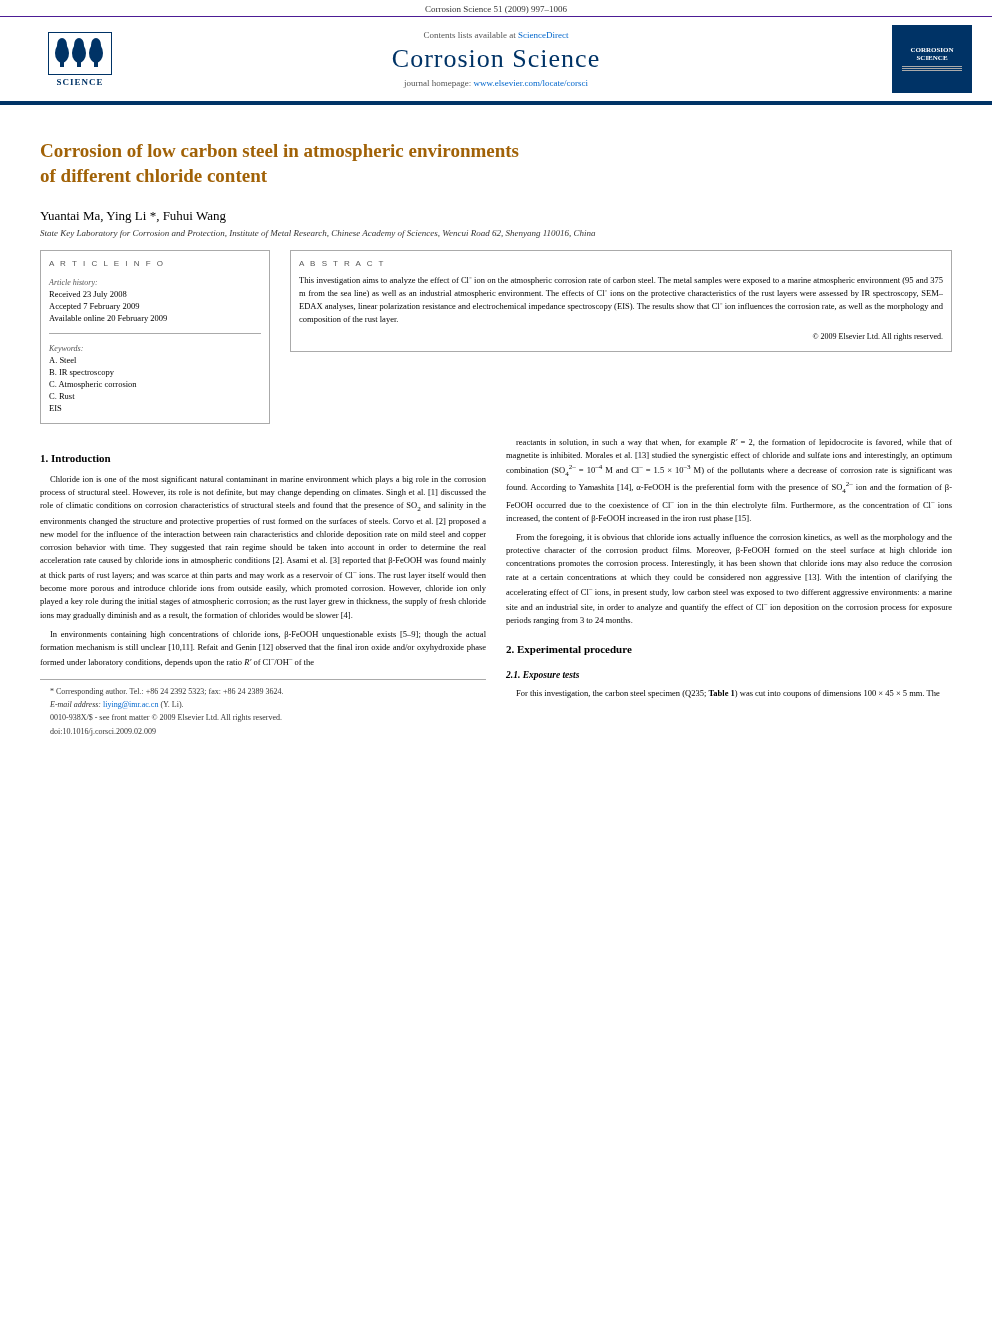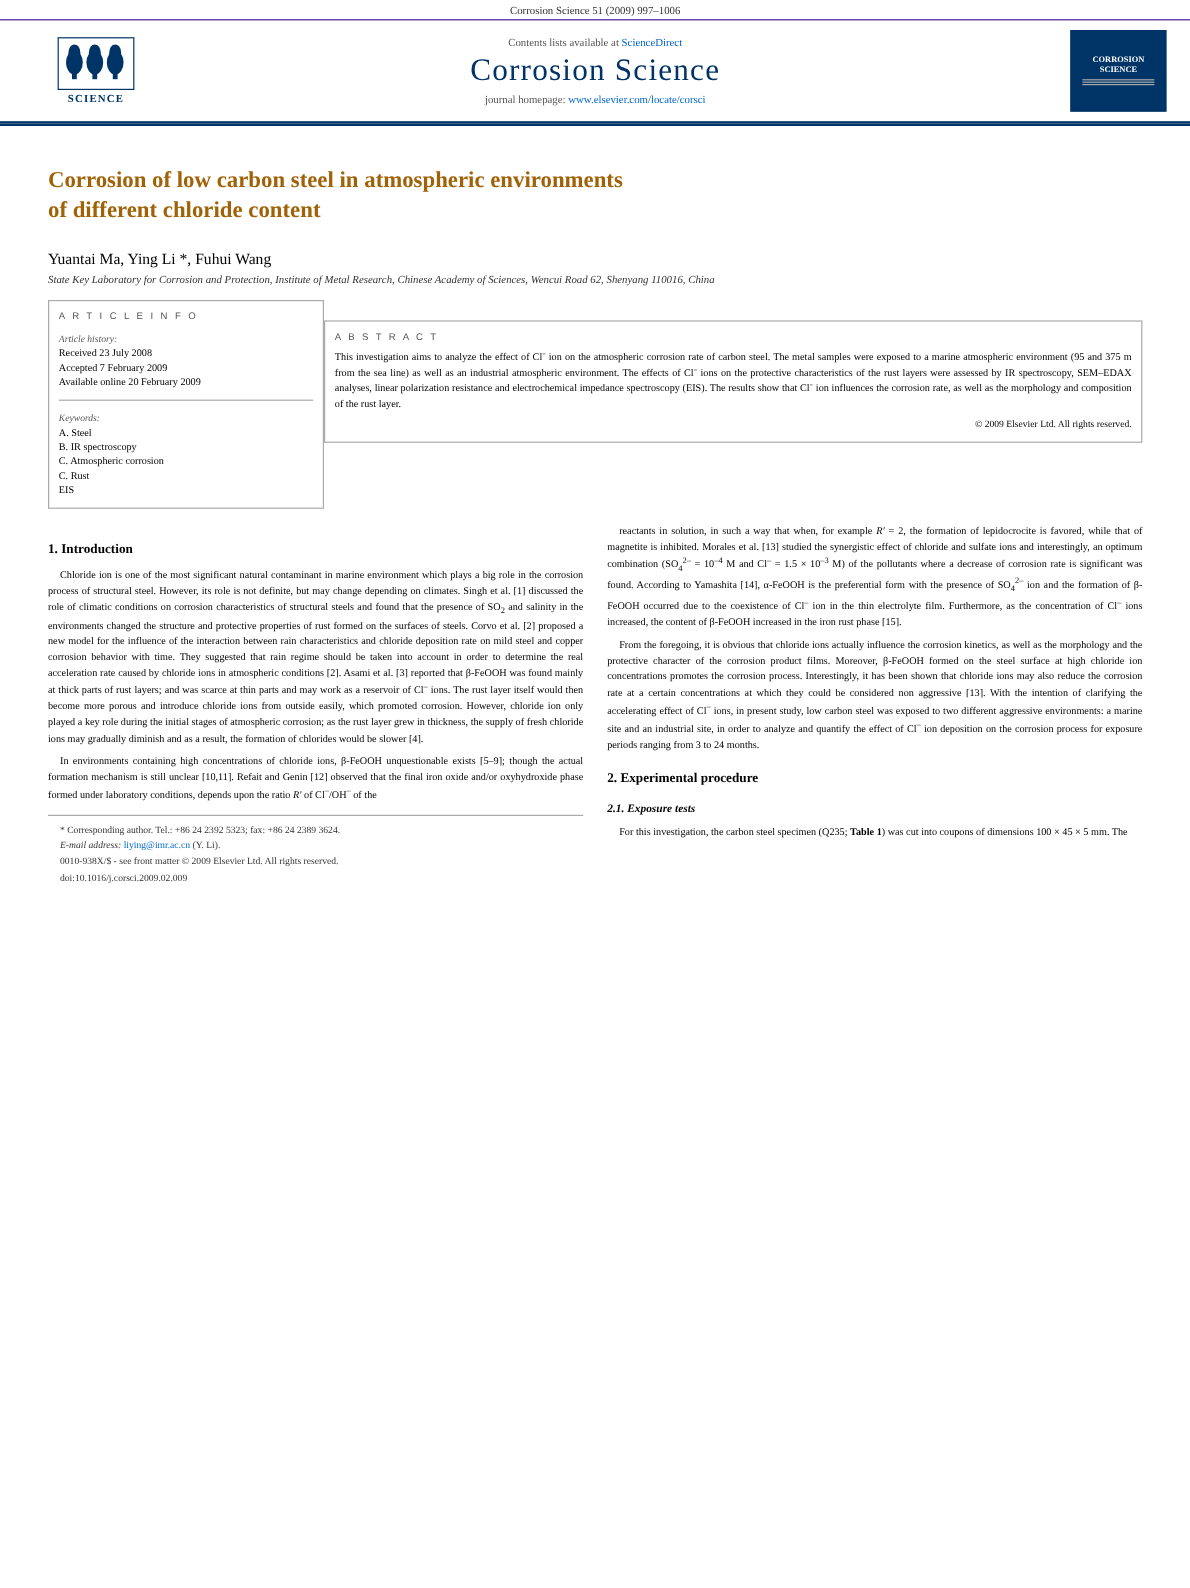--- a/index.html
+++ b/index.html
@@ -119,29 +119,29 @@
     .affiliation {
       font-size: 9px;
       font-style: italic;
       color: #333;
       margin-bottom: 12px;
     }
 
     
     .two-col {
       display: flex;
+      gap: 20px;
       margin-bottom: 12px;
     }
     .left-col {
       width: 230px;
       flex-shrink: 0;
     }
     .right-col {
       flex: 1;
-      margin-top: 17px;
     }
 
     
     .article-info-box {
       border: 1px solid #aaa;
       padding: 8px;
       font-size: 8.5px;
     }
     .article-info-box .section-title {
       font-size: 8px;

